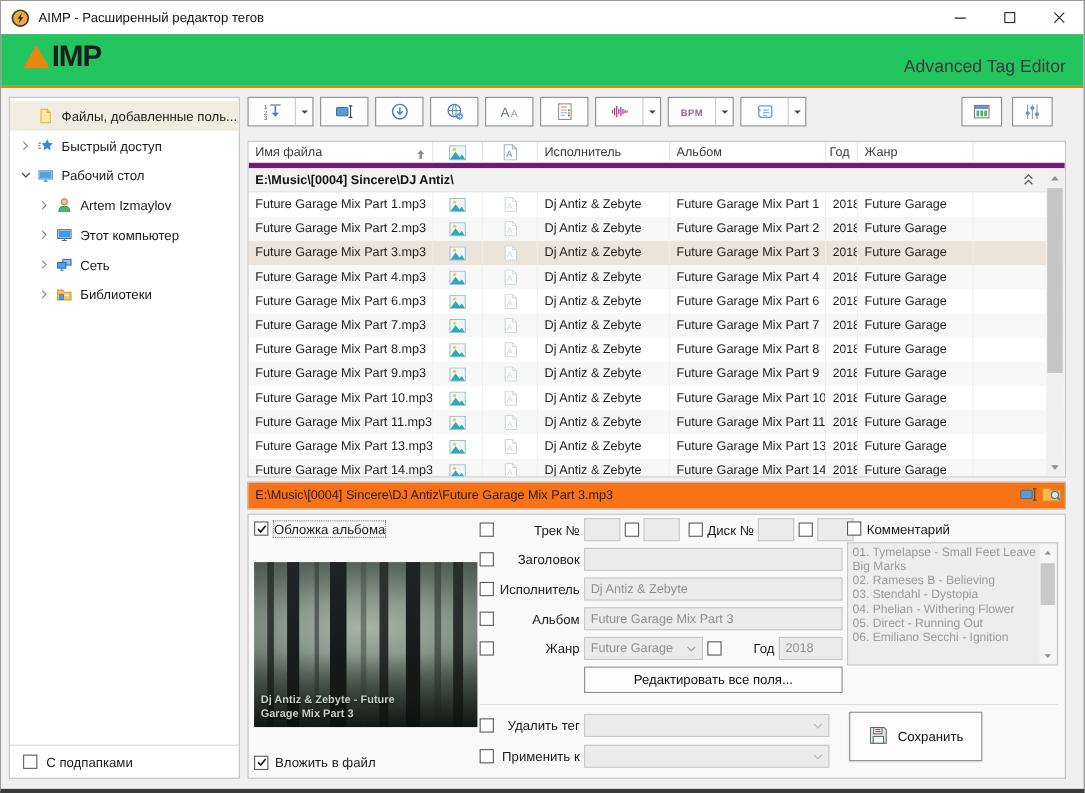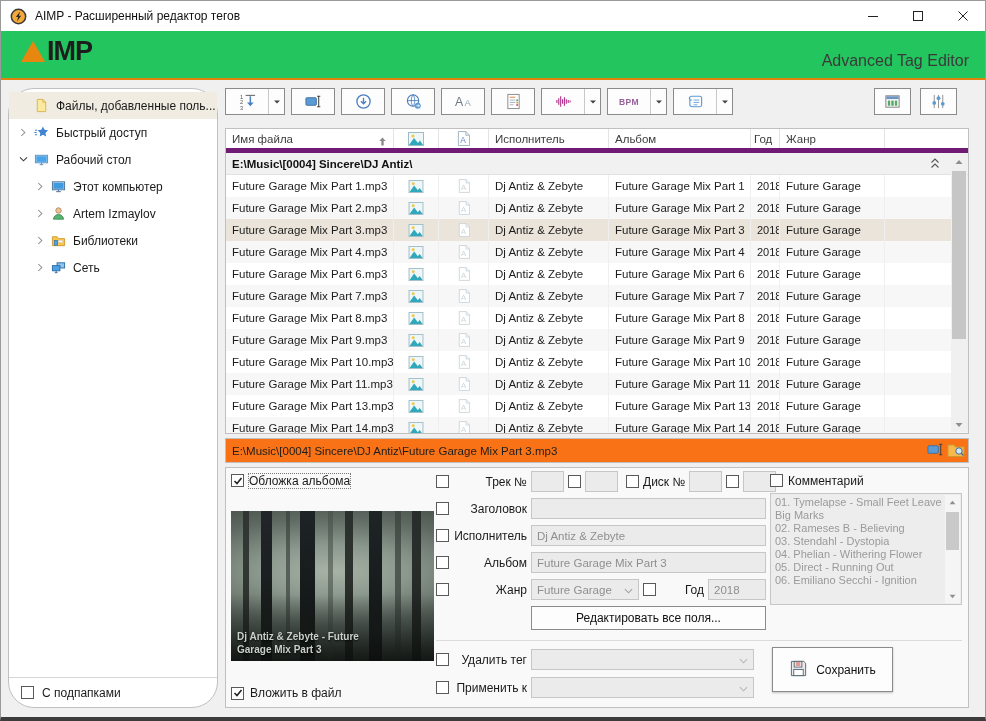--- a/index.html
+++ b/index.html
@@ -20,21 +20,21 @@
   .header{height:47px;background:#22c55e;position:relative;flex:none;padding-left:30px;}
   .logo{position:absolute;left:20px;top:10px;display:flex;align-items:center;}
   .logo-tri{width:0;height:0;border-left:12px solid transparent;border-right:12px solid transparent;border-bottom:21px solid #e8870f;margin-right:2px;}
   .logo-txt{font-size:27px;font-weight:800;color:#1d1d1d;letter-spacing:-1px;line-height:21px;}
   .subtitle{position:absolute;right:16px;bottom:8px;font-size:16px;color:#3a3a3a;}
   .orange-line{height:2px;background:#e2820d;flex:none;}
   
   .main{position:relative;flex:1;background:#f0f0f0;}
   .panel{background:#fff;border:1px solid #c0c0c0;}
   
-  .sidebar{position:absolute;left:7px;top:8px;bottom:9px;width:210px;border-radius:26px;}
+  .sidebar{position:absolute;left:7px;top:8px;bottom:9px;width:210px;}
   .tree{padding-top:3px;}
   .titem{display:flex;align-items:center;height:27px;padding-left:calc(6px + var(--ind)*17px);font-size:12px;color:#1a1a1a;cursor:default;}
   .titem.sel{background:#f1ece1;}
   .exp{width:17px;height:16px;display:flex;align-items:center;justify-content:center;flex:none;}
   .ticon{width:18px;height:16px;margin-right:6px;display:flex;align-items:center;justify-content:center;flex:none;}
   .tlabel{white-space:nowrap;overflow:hidden;}
   .subfolders{position:absolute;left:0;right:0;bottom:0;height:30px;border-top:1px solid #d6d6d6;display:flex;align-items:center;padding-left:12px;font-size:12px;color:#1a1a1a;}
   
   .cb{width:13px;height:13px;background:#fff;border:1px solid #595959;display:inline-flex;align-items:center;justify-content:center;flex:none;}
   .cb svg{display:none;}
@@ -189,70 +189,70 @@
           <span class="tlabel">Рабочий стол</span>
         </div>
         <div class="titem" style="--ind:1">
           <span class="exp">
               <svg viewBox="0 0 8 10" width="7" height="9">
                 <path d="M1.5 1l4 4-4 4" fill="none" stroke="#8a8a8a" stroke-width="1.2"></path>
               </svg>
             </span>
           <span class="ticon">
               <svg viewBox="0 0 16 16" width="15" height="15">
-                <rect x="1.5" y="3" width="13" height="8.5" fill="#d7e8f5" stroke="#4a6f94"></rect>
-                <rect x="2.5" y="4" width="11" height="6.5" fill="#3f9be0"></rect>
-                <path d="M5.5 13.5h5M8 11.5v2" stroke="#4a6f94"></path>
-              </svg>
-            </span>
-          <span class="tlabel">Этот компьютер</span>
+                <circle cx="8" cy="4.8" r="2.9" fill="#edc39a" stroke="#b98a5f"></circle>
+                <path d="M2.6 14c.5-3.4 3-4.9 5.4-4.9s4.9 1.5 5.4 4.9z" fill="#58b571" stroke="#3f8f55"></path>
+              </svg>
+            </span>
+          <span class="tlabel">Artem Izmaylov</span>
         </div>
         <div class="titem" style="--ind:1">
           <span class="exp">
               <svg viewBox="0 0 8 10" width="7" height="9">
                 <path d="M1.5 1l4 4-4 4" fill="none" stroke="#8a8a8a" stroke-width="1.2"></path>
               </svg>
             </span>
           <span class="ticon">
               <svg viewBox="0 0 16 16" width="15" height="15">
-                <circle cx="8" cy="4.8" r="2.9" fill="#edc39a" stroke="#b98a5f"></circle>
-                <path d="M2.6 14c.5-3.4 3-4.9 5.4-4.9s4.9 1.5 5.4 4.9z" fill="#58b571" stroke="#3f8f55"></path>
-              </svg>
-            </span>
-          <span class="tlabel">Artem Izmaylov</span>
+                <rect x="1.5" y="3" width="13" height="8.5" fill="#d7e8f5" stroke="#4a6f94"></rect>
+                <rect x="2.5" y="4" width="11" height="6.5" fill="#3f9be0"></rect>
+                <path d="M5.5 13.5h5M8 11.5v2" stroke="#4a6f94"></path>
+              </svg>
+            </span>
+          <span class="tlabel">Этот компьютер</span>
+        </div>
+        <div class="titem" style="--ind:1">
+          <span class="exp">
+              <svg viewBox="0 0 8 10" width="7" height="9">
+                <path d="M1.5 1l4 4-4 4" fill="none" stroke="#8a8a8a" stroke-width="1.2"></path>
+              </svg>
+            </span>
+          <span class="ticon">
+              <svg viewBox="0 0 16 16" width="15" height="15">
+                <rect x="6.5" y="3" width="8" height="5.5" fill="#8fc4ec" stroke="#2e6da4"></rect>
+                <rect x="1.5" y="6" width="8" height="5.5" fill="#4aa3e8" stroke="#2e6da4"></rect>
+                <path d="M4 13.5h3M5.5 11.5v2" stroke="#2e6da4"></path>
+              </svg>
+            </span>
+          <span class="tlabel">Сеть</span>
         </div>
         <div class="titem" style="--ind:1">
           <span class="exp">
               <svg viewBox="0 0 8 10" width="7" height="9">
                 <path d="M1.5 1l4 4-4 4" fill="none" stroke="#8a8a8a" stroke-width="1.2"></path>
               </svg>
             </span>
           <span class="ticon">
               <svg viewBox="0 0 16 16" width="15" height="15">
                 <path d="M1.5 4h5l1.5 2h6.5v7.5h-13z" fill="#f9c64d" stroke="#d09a2e"></path>
                 <rect x="3.5" y="8" width="3.5" height="5" fill="#4aa3e8" stroke="#2e6da4" stroke-width=".7"></rect>
                 <rect x="8" y="8" width="4.5" height="2" fill="#fff" stroke="#c9c9c9" stroke-width=".5"></rect>
               </svg>
             </span>
           <span class="tlabel">Библиотеки</span>
-        </div>
-        <div class="titem" style="--ind:1">
-          <span class="exp">
-              <svg viewBox="0 0 8 10" width="7" height="9">
-                <path d="M1.5 1l4 4-4 4" fill="none" stroke="#8a8a8a" stroke-width="1.2"></path>
-              </svg>
-            </span>
-          <span class="ticon">
-              <svg viewBox="0 0 16 16" width="15" height="15">
-                <rect x="6.5" y="3" width="8" height="5.5" fill="#8fc4ec" stroke="#2e6da4"></rect>
-                <rect x="1.5" y="6" width="8" height="5.5" fill="#4aa3e8" stroke="#2e6da4"></rect>
-                <path d="M4 13.5h3M5.5 11.5v2" stroke="#2e6da4"></path>
-              </svg>
-            </span>
-          <span class="tlabel">Сеть</span>
         </div>
       </div>
       <div class="subfolders">
         <span class="cb" style="margin-right:8px"></span>
         <span>С подпапками</span>
       </div>
     </div>
 
     <div class="content">
 

